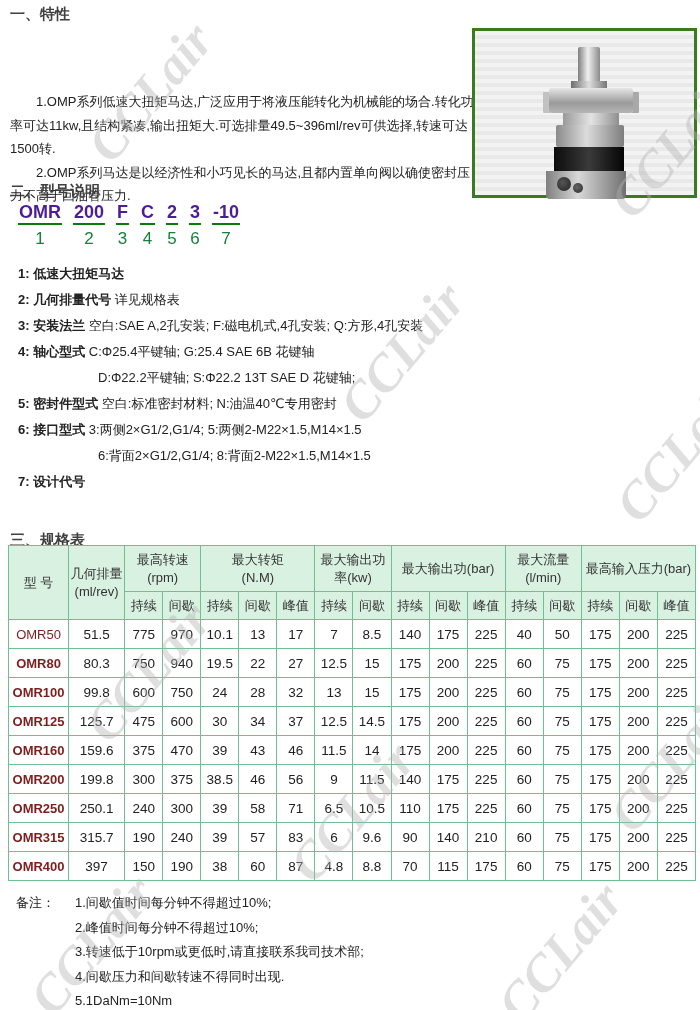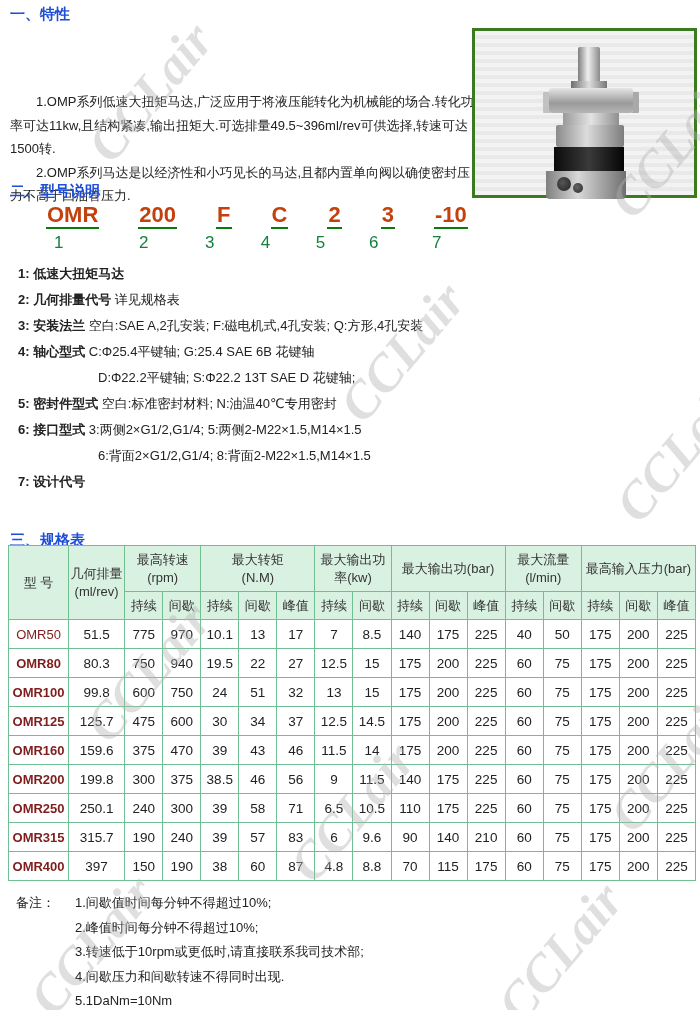--- a/index.html
+++ b/index.html
@@ -8,21 +8,21 @@
     font-family:"Liberation Sans","DejaVu Sans",sans-serif;color:#222;
   }
   
   .wm{
     position:absolute;transform:translate(-50%,-50%) rotate(-50deg);
     font-family:"Liberation Serif","DejaVu Serif",serif;
     font-style:italic;font-weight:bold;font-size:52px;
     color:rgba(178,178,178,0.42);white-space:nowrap;pointer-events:none;z-index:5;
   }
   
-  .sec-title{position:absolute;left:10px;font-size:15px;font-weight:bold;color:#1d4ed8;z-index:2;}
+  .sec-title{position:absolute;left:10px;font-size:15px;font-weight:bold;color:#404040;z-index:2;}
   
   .features-text{position:absolute;left:10px;top:45px;width:464px;font-size:13px;line-height:23.5px;z-index:2;margin-top:45px;}
   .features-text p{margin:0;text-indent:2em;}
   
   .product-frame{
     position:absolute;left:472px;top:28px;width:225px;height:170px;box-sizing:border-box;
     border:3px solid #3c7a1f;z-index:2;
     background:repeating-linear-gradient(180deg,#f3f3f3 0 4px,#e9e9e9 4px 8px);
   }
   .motor-part{position:absolute;}
@@ -31,21 +31,21 @@
   .m-flange{left:74px;top:57px;width:84px;height:25px;background:linear-gradient(180deg,#e6e6e6,#9a9a9a 60%,#b5b5b5);border-radius:3px;box-shadow:-8px 2px 0 -2px #c2c2c2,8px 2px 0 -2px #a9a9a9;}
   .m-neck{left:88px;top:82px;width:56px;height:12px;background:linear-gradient(90deg,#9a9a9a,#e3e3e3 50%,#8f8f8f);}
   .m-upper{left:81px;top:94px;width:68px;height:22px;background:linear-gradient(90deg,#8b8b8b,#dcdcdc 45%,#7d7d7d);border-radius:2px;}
   .m-band{left:79px;top:116px;width:70px;height:24px;background:linear-gradient(90deg,#0c0c0c,#3a3a3a 50%,#050505);}
   .m-lower{left:71px;top:140px;width:80px;height:28px;background:linear-gradient(90deg,#7f7f7f,#d8d8d8 40%,#6f6f6f);border-radius:0 0 4px 4px;}
   .m-port{left:82px;top:146px;width:14px;height:14px;border-radius:50%;background:radial-gradient(circle at 40% 40%,#555,#222);}
   .m-port2{left:98px;top:152px;width:10px;height:10px;border-radius:50%;background:radial-gradient(circle at 40% 40%,#666,#2a2a2a);}
   
   .model-code{position:absolute;left:18px;top:202px;display:flex;gap:11px;z-index:2;}
   .code-col{display:flex;flex-direction:column;align-items:center;}
-  .code-text{font-size:22px;font-weight:bold;color:#c2410c;border-bottom:2px solid #0a7a0a;line-height:1.15;padding:0 1px;margin-left:28px;}
+  .code-text{font-size:18px;font-weight:bold;color:#4c1d95;border-bottom:2px solid #0a7a0a;line-height:1.15;padding:0 1px;}
   .code-num{font-size:17px;color:#15803d;margin-top:4px;font-weight:normal;}
   
   .model-items{position:absolute;left:18px;top:261px;width:600px;font-size:13px;z-index:2;}
   .model-item{height:26px;line-height:26px;white-space:nowrap;}
   .model-item .b{font-weight:bold;text-align:right;}
   .model-item.indent{padding-left:80px;}
   
   .table-wrap{position:absolute;left:8px;top:545px;z-index:2;}
   table{border-collapse:collapse;table-layout:fixed;width:688px;}
   th,td{border:1px solid #6fbf92;padding:0;text-align:center;overflow:hidden;}
@@ -232,21 +232,21 @@
             <td>175</td>
             <td>200</td>
             <td>225</td>
           </tr>
           <tr>
             <td class="model">OMR100</td>
             <td>99.8</td>
             <td>600</td>
             <td>750</td>
             <td>24</td>
-            <td>51</td>
+            <td>28</td>
             <td>32</td>
             <td>13</td>
             <td>15</td>
             <td>175</td>
             <td>200</td>
             <td>225</td>
             <td>60</td>
             <td>75</td>
             <td>175</td>
             <td>200</td>

